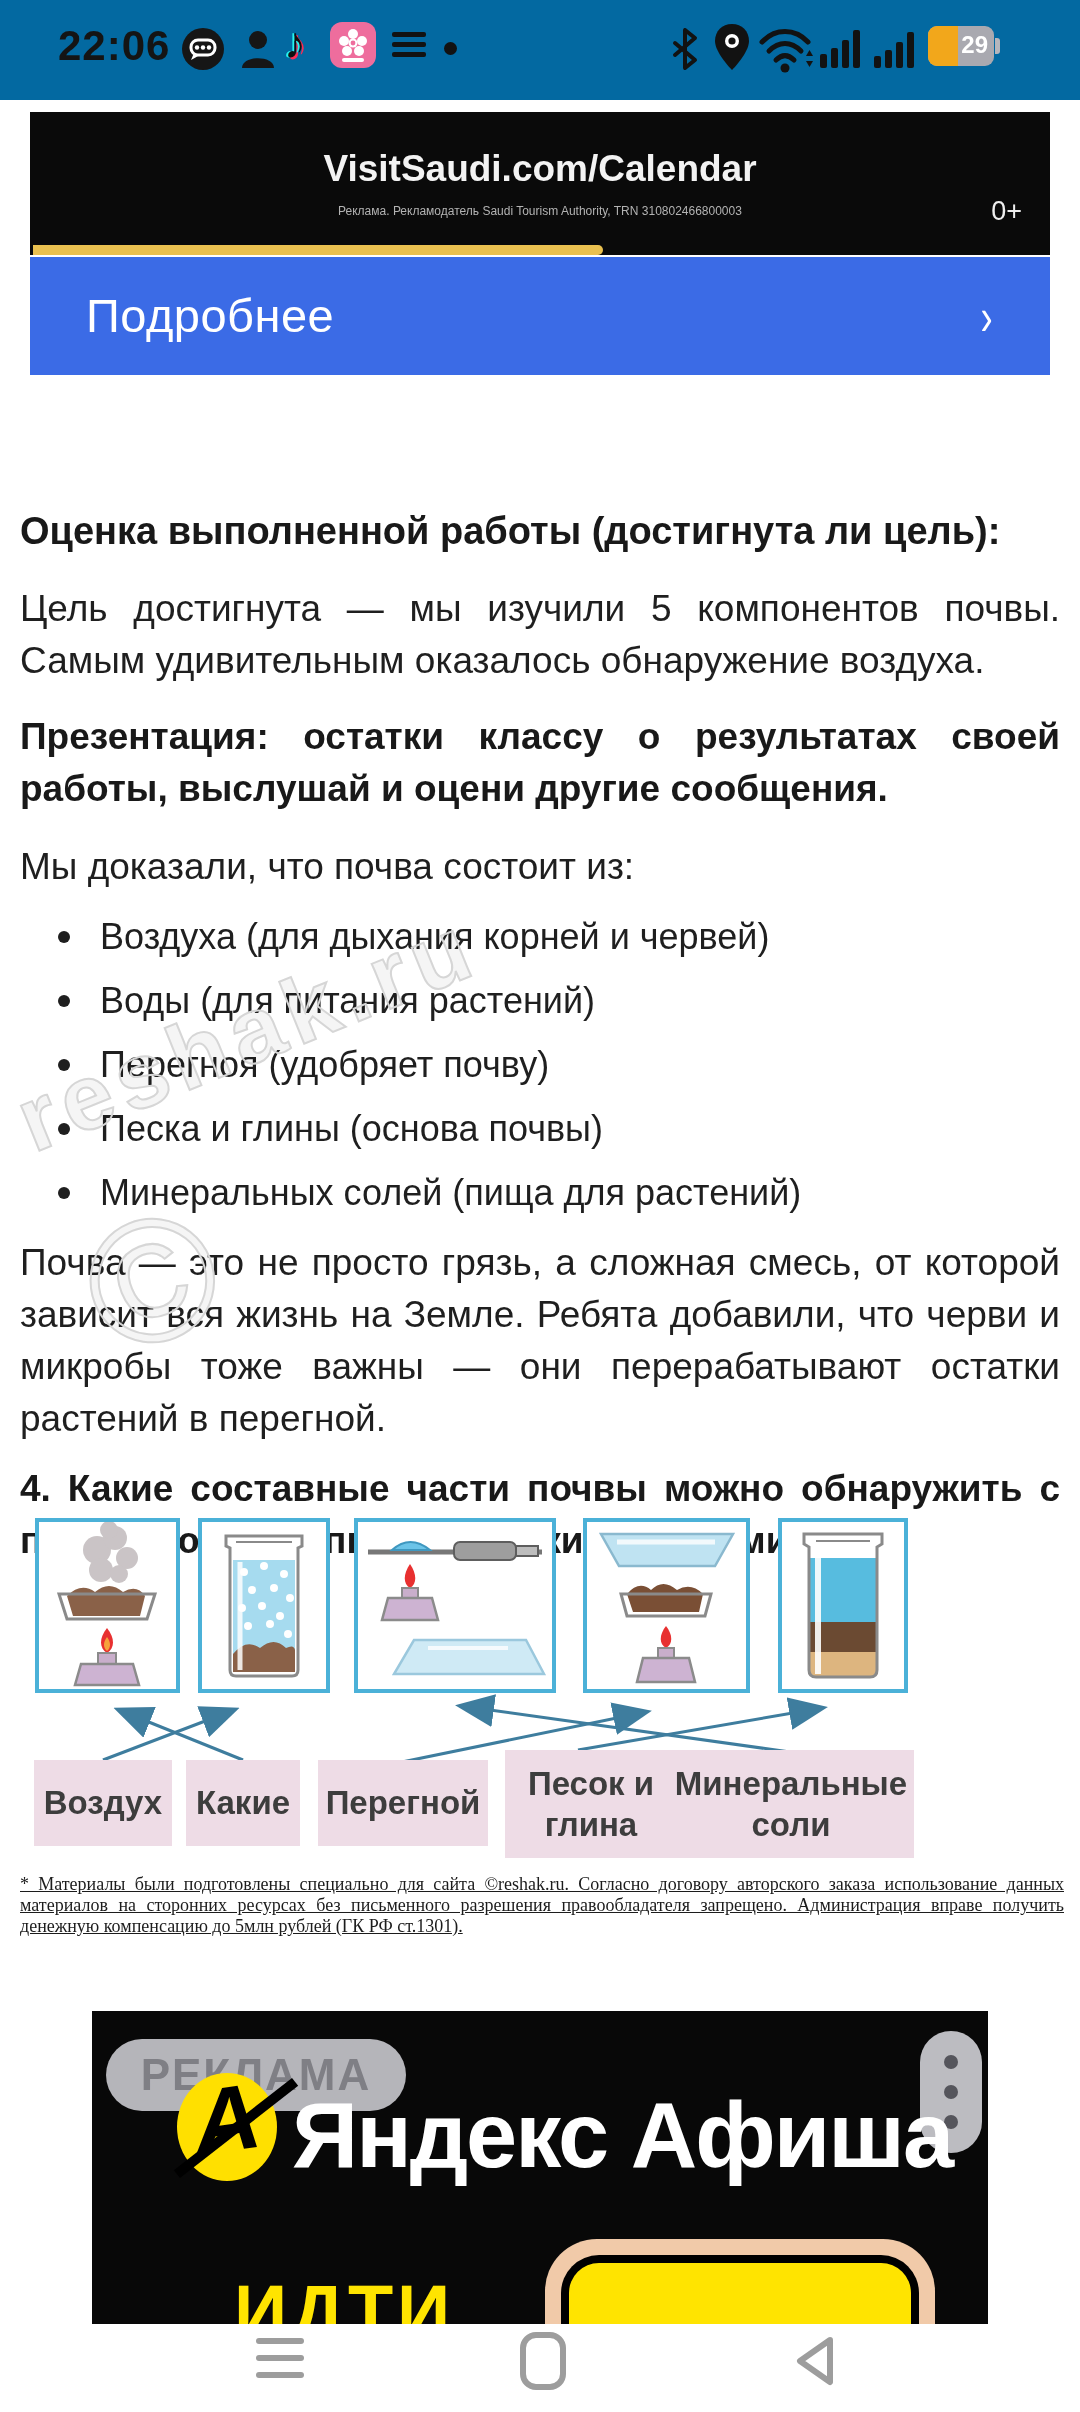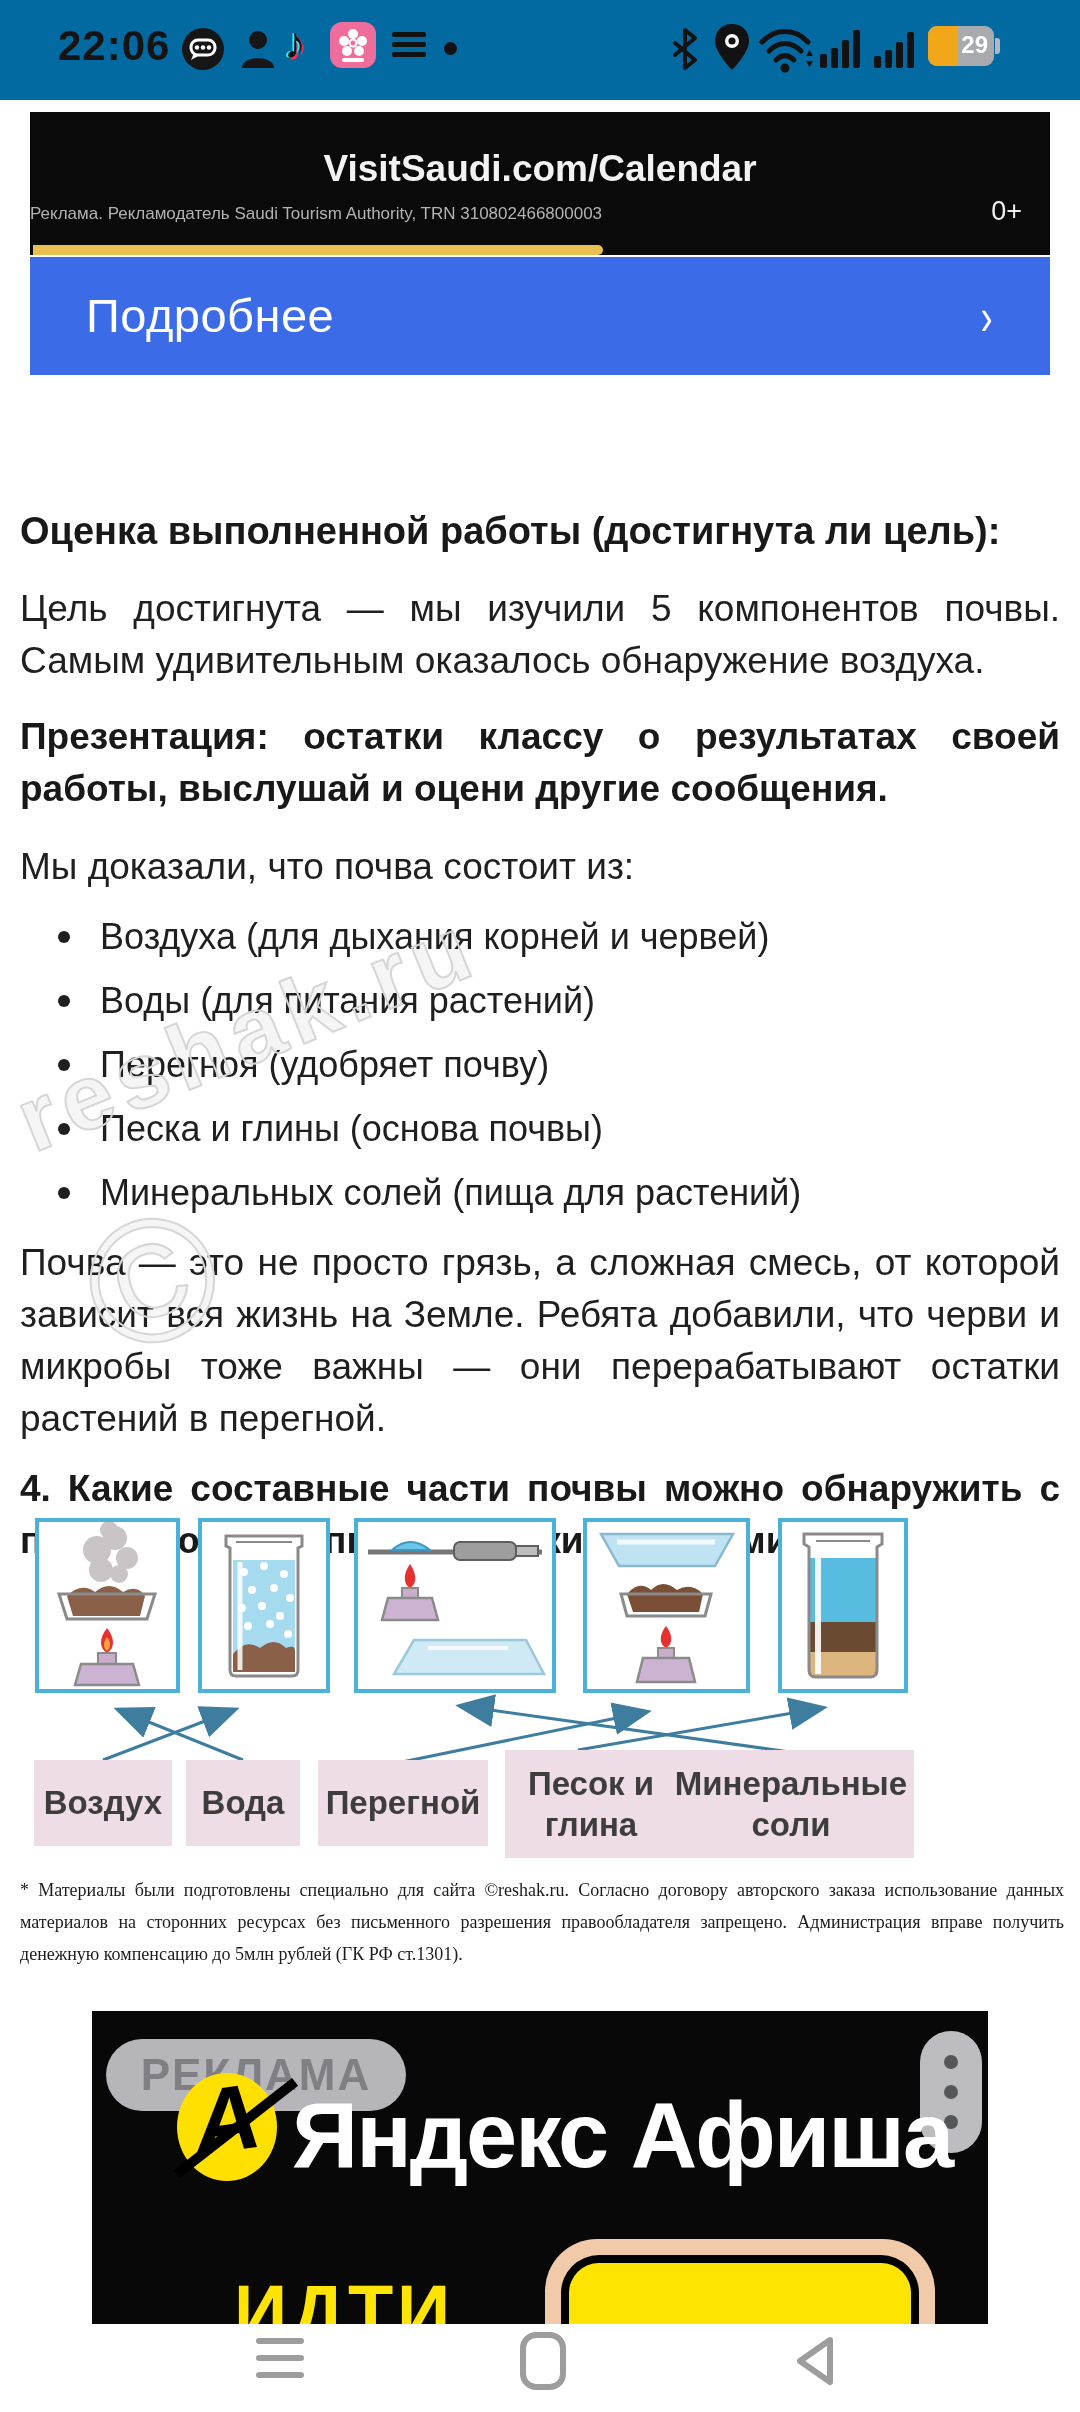--- a/index.html
+++ b/index.html
@@ -29,21 +29,21 @@
   #ic-sig1 { left:818px; top:26px; }
   #ic-sig2 { left:872px; top:26px; }
   #battery { left:928px; top:26px; width:66px; height:40px; border-radius:9px; background:#a9a9b0; overflow:hidden;text-align:center; }
   #battery .fill { position:absolute; left:0; top:0; width:45%; height:100%; background:#f2a71b; }
   #battery .pct { position:absolute; right:6px; top:5px; font-size:24px; font-weight:700; color:#ffffff; }
   #battery-nub { left:995px; top:38px; width:5px; height:16px; background:#b6b6bc; border-radius:0 3px 3px 0; }
 
   
   #top-ad { left:30px; top:112px; width:1020px; height:143px; background:#0a0a0a; }
   #top-ad-url { left:0; right:0; top:36px; text-align:center; color:#f3f3f3; font-size:37px; font-weight:600; }
-  #top-ad-disc { left:0; right:0; top:92px; color:#b3b3b3; font-size:17px; }
+  #top-ad-disc { left:0; right:0; top:92px; text-align:center; color:#b3b3b3; font-size:12px; }
   #top-ad-age { right:28px; top:84px; color:#efefef; font-size:27px; }
   #top-ad-progress { left:3px; bottom:0; width:570px; height:10px; background:#e9c050; border-radius:0 6px 6px 0; }
   #cta-bar { left:30px; top:257px; width:1020px; height:118px; background:#3b6be6; cursor:pointer; }
   #cta-label { left:56px; top:31px; color:#ffffff; font-size:47px; font-weight:400; letter-spacing:0.5px; }
   #cta-chevron { right:55px; top:30px; color:#ffffff; font-size:52px; font-weight:300; transform:scaleX(0.7); }
 
   
   #content { left:20px; top:505px; width:1040px; color:#1f1f1f; }
   #content h2 { font-size:38px; line-height:52px; margin:0; font-weight:700; color:#191919; }
   #content .p  { font-size:37px; line-height:52px; margin:26px 0 0; text-align:justify; }
@@ -73,21 +73,21 @@
   .lbl { position:absolute; background:#eedce6; color:#3d3d3d; font-size:33px; font-weight:700;
     display:flex; align-items:center; justify-content:center; text-align:center; line-height:1.25; }
   #lbl1 { left:34px;  top:242px; width:138px; height:86px; }
   #lbl2 { left:186px; top:242px; width:114px; height:86px; }
   #lbl3 { left:318px; top:242px; width:170px; height:86px; }
   #lbl4 { left:505px; top:232px; width:172px; height:108px; }
   #lbl5 { left:668px; top:232px; width:246px; height:108px; }
 
   
   #footnote { left:20px; top:1874px; width:1044px; font-family:"Liberation Serif", serif;
-    font-size:18px; line-height:32px; color:#1c1c1c; text-align:justify; }
+    font-size:18px; line-height:21px; color:#1c1c1c; text-align:justify;text-decoration:underline; }
 
   
   #bottom-ad { left:92px; top:2011px; width:896px; height:313px; background:#080808; overflow:hidden; cursor:pointer; }
   #ad-badge { position:absolute; left:14px; top:28px; width:300px; height:72px; border-radius:36px;
     background:#b5b5ba; color:#7f7f85; font-size:44px; font-weight:700; letter-spacing:2px;
     display:flex; align-items:center; justify-content:center; }
   #ad-dots { position:absolute; right:6px; top:20px; width:62px; height:122px; border-radius:31px;
     background:#bcbcc1; display:flex; flex-direction:column; align-items:center; justify-content:center; gap:16px; }
   #ad-dots i { width:14px; height:14px; border-radius:50%; background:#55555c; }
   #ad-logo { position:absolute; left:85px; top:62px; width:100px; height:108px; border-radius:50%;
@@ -318,21 +318,21 @@
     <g stroke="#3e7d9e" stroke-width="3" fill="none">
       <line x1="103" y1="66" x2="234" y2="16" marker-end="url(#ah)"></line>
       <line x1="243" y1="66" x2="119" y2="16" marker-end="url(#ah)"></line>
       <line x1="402" y1="68" x2="646" y2="18" marker-end="url(#ah)"></line>
       <line x1="578" y1="56" x2="822" y2="14" marker-end="url(#ah)"></line>
       <line x1="790" y1="58" x2="461" y2="12" marker-end="url(#ah)"></line>
     </g>
   </svg>
 
   <div class="lbl" id="lbl1">Воздух</div>
-  <div class="lbl" id="lbl2">Вода</div>
+  <div class="lbl" id="lbl2">Какие</div>
   <div class="lbl" id="lbl3">Перегной</div>
   <div class="lbl" id="lbl4">Песок и глина</div>
   <div class="lbl" id="lbl5">Минеральные соли</div>
 </div>
 
 <div class="abs" id="footnote">* Материалы были подготовлены специально для сайта ©reshak.ru. Согласно договору авторского заказа использование данных материалов на сторонних ресурсах без письменного разрешения правообладателя запрещено. Администрация вправе получить денежную компенсацию до 5млн рублей (ГК РФ ст.1301).</div>
 
 <div class="abs" id="bottom-ad">
   <div id="ad-badge">РЕКЛАМА</div>
   <div id="ad-dots">

